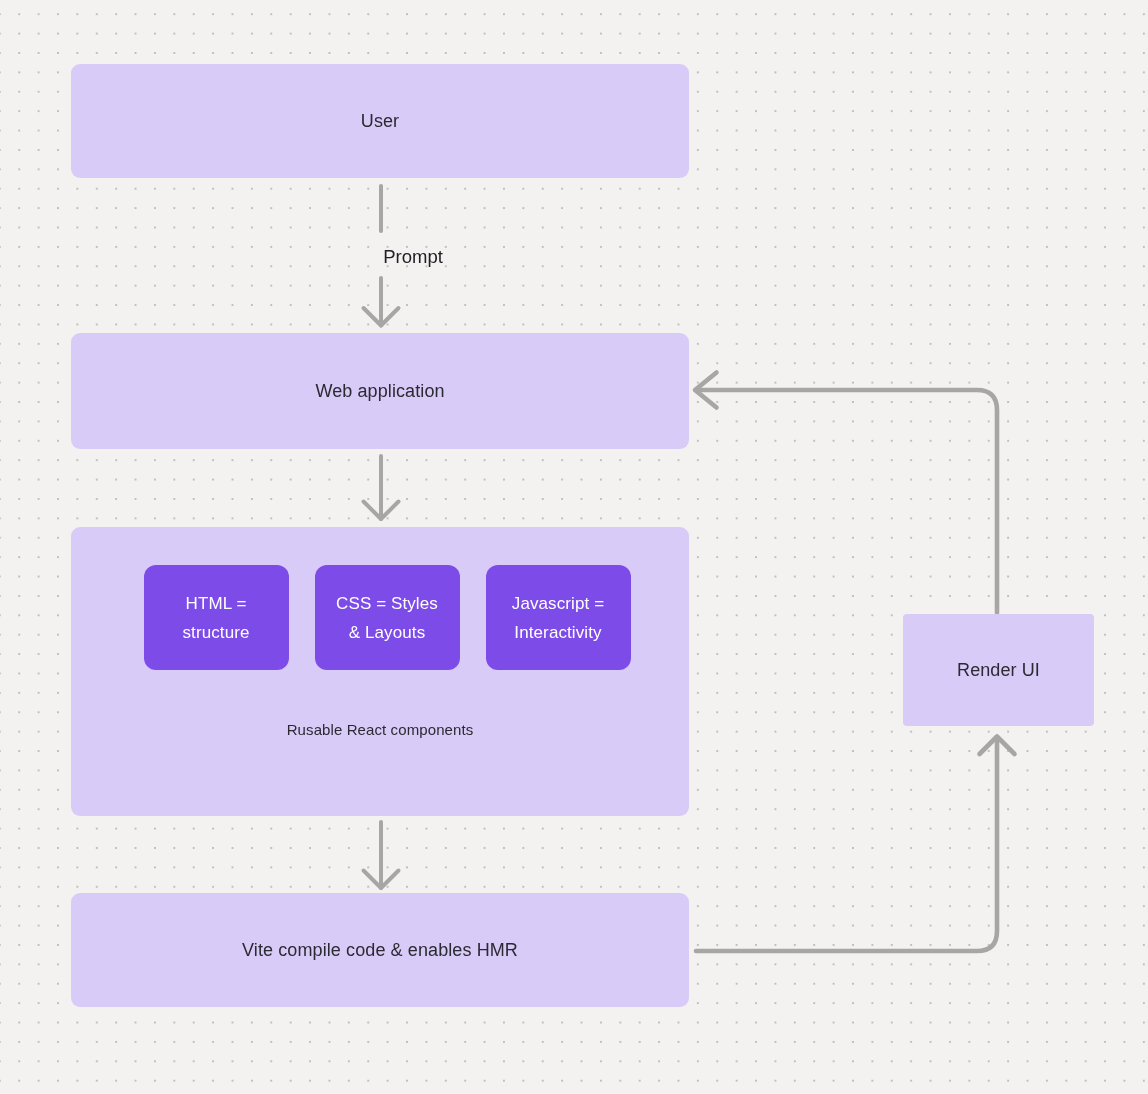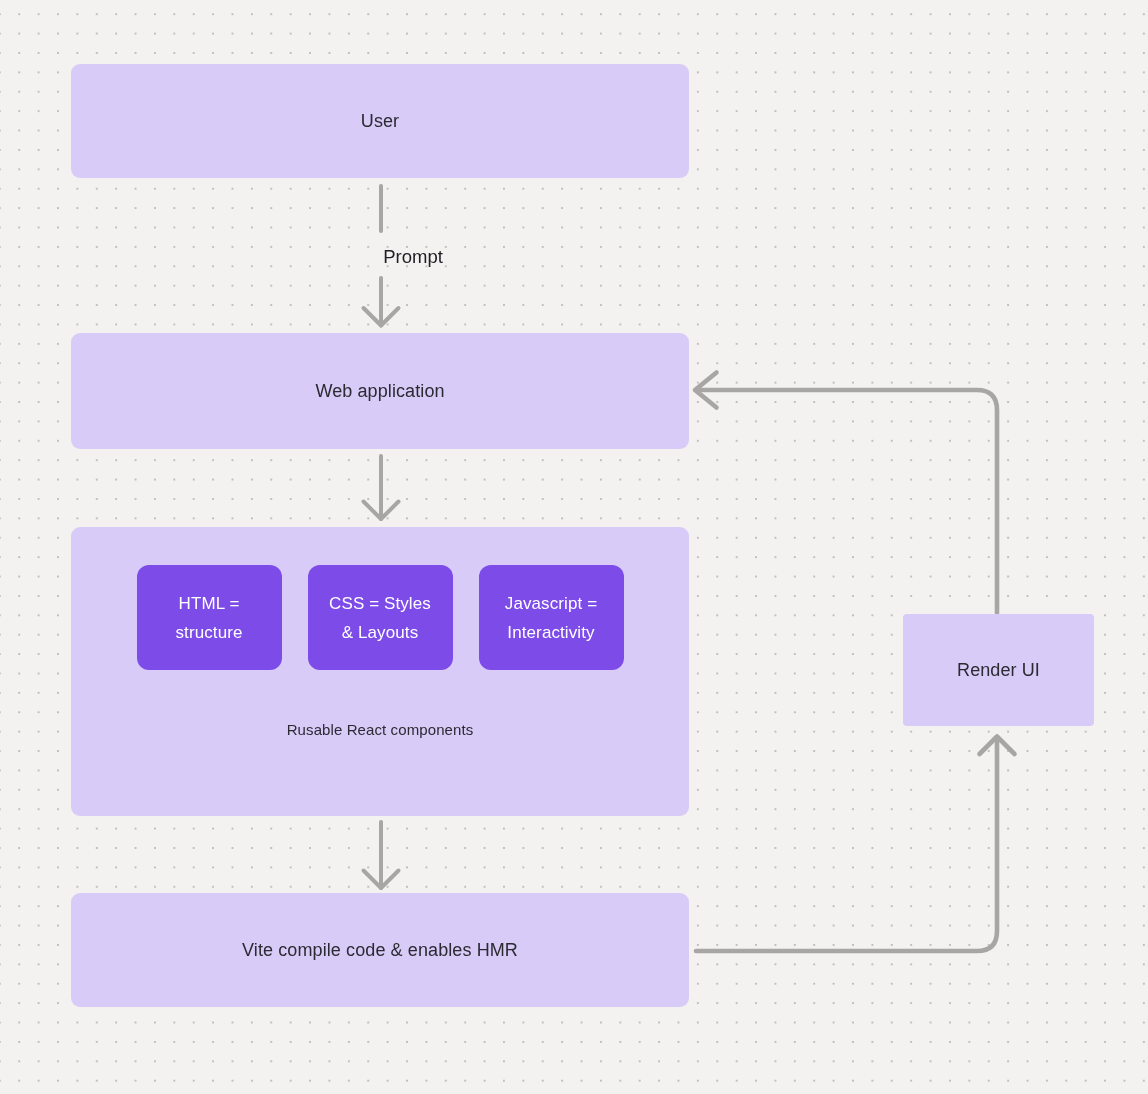--- a/index.html
+++ b/index.html
@@ -39,21 +39,21 @@
     font-size:18px;font-weight:500;
     letter-spacing:.1px;
   }
   .node-wide{left:71px;width:618px;}
   .node-user{top:64px;height:114px;}
   .node-webapp{top:333px;height:116px;justify-content:center;}
   .node-group{top:527px;height:289px;display:block;}
   .node-vite{top:893px;height:114px;text-align:center;}
   .node-render{left:903px;top:614px;width:191px;height:112px;border-radius:4px;}
   .chip-row{
-    position:absolute;left:0;top:38px;width:100%;
+    position:absolute;left:7px;top:38px;width:100%;
     display:flex;justify-content:center;gap:26px;
   }
   .chip{
     width:145px;height:105px;border-radius:12px;
     background:var(--chip-fill);color:var(--chip-text);
     display:flex;flex-direction:column;align-items:center;justify-content:center;
     font-size:17px;font-weight:500;line-height:29px;text-align:center;
   }
   .group-caption{
     position:absolute;left:0;top:188px;width:100%;

